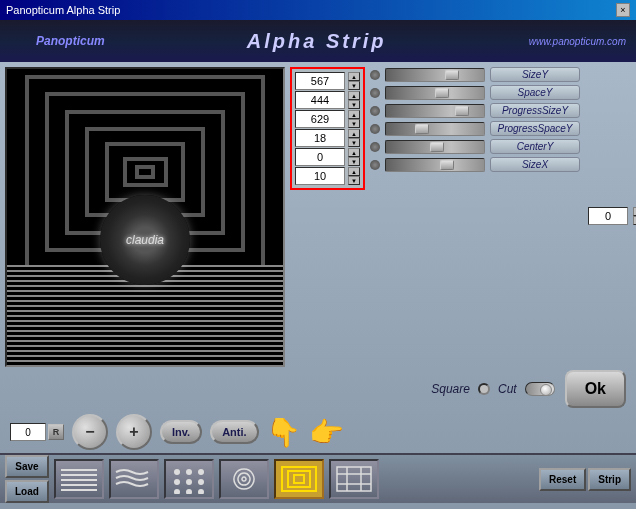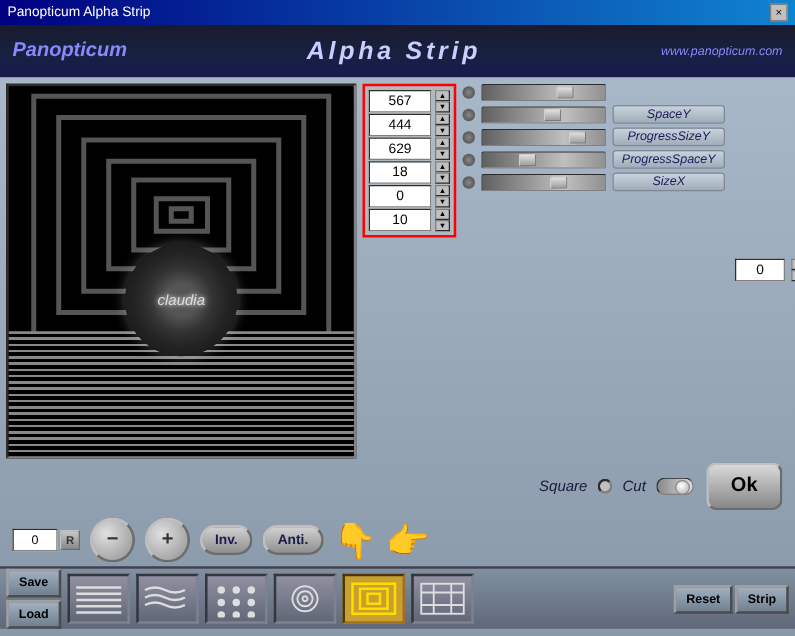--- a/index.html
+++ b/index.html
@@ -42,23 +42,24 @@
       background: linear-gradient(to bottom, #1a1a2e, #16213e, #1a1a4e);
       height: 42px;
       display: flex;
       align-items: center;
       justify-content: space-between;
       padding: 0 10px;
       position: relative;
     }
     .header-left {
       color: #8888ff;
-      font-size: 16px;
+      font-size: 12px;
       font-style: italic;
       font-weight: bold;
+      margin-left: 26px;
     }
     .header-center {
       color: #ccccff;
       font-size: 20px;
       font-weight: bold;
       letter-spacing: 3px;
       font-style: italic;
     }
     .header-right {
       color: #8888ff;
@@ -467,20 +468,21 @@
             </div>
           </div>
         </div>
 
         <div class="slider-col">
           <div class="slider-row">
             <div class="slider-dot"></div>
             <div class="slider-track">
               <div class="slider-thumb" style="left:60%;"></div>
             </div>
+            <div class="slider-label-btn">SizeY</div>
           </div>
           <div class="slider-row">
             <div class="slider-dot"></div>
             <div class="slider-track">
               <div class="slider-thumb" style="left:50%;"></div>
             </div>
             <div class="slider-label-btn">SpaceY</div>
           </div>
           <div class="slider-row">
             <div class="slider-dot"></div>
@@ -488,20 +490,27 @@
               <div class="slider-thumb" style="left:70%;"></div>
             </div>
             <div class="slider-label-btn">ProgressSizeY</div>
           </div>
           <div class="slider-row">
             <div class="slider-dot"></div>
             <div class="slider-track">
               <div class="slider-thumb" style="left:30%;"></div>
             </div>
             <div class="slider-label-btn">ProgressSpaceY</div>
+          </div>
+          <div class="slider-row">
+            <div class="slider-dot"></div>
+            <div class="slider-track">
+              <div class="slider-thumb" style="left:45%;"></div>
+            </div>
+            <div class="slider-label-btn">CenterY</div>
           </div>
           <div class="slider-row">
             <div class="slider-dot"></div>
             <div class="slider-track">
               <div class="slider-thumb" style="left:55%;"></div>
             </div>
             <div class="slider-label-btn">SizeX</div>
           </div>
         </div>
       </div>

